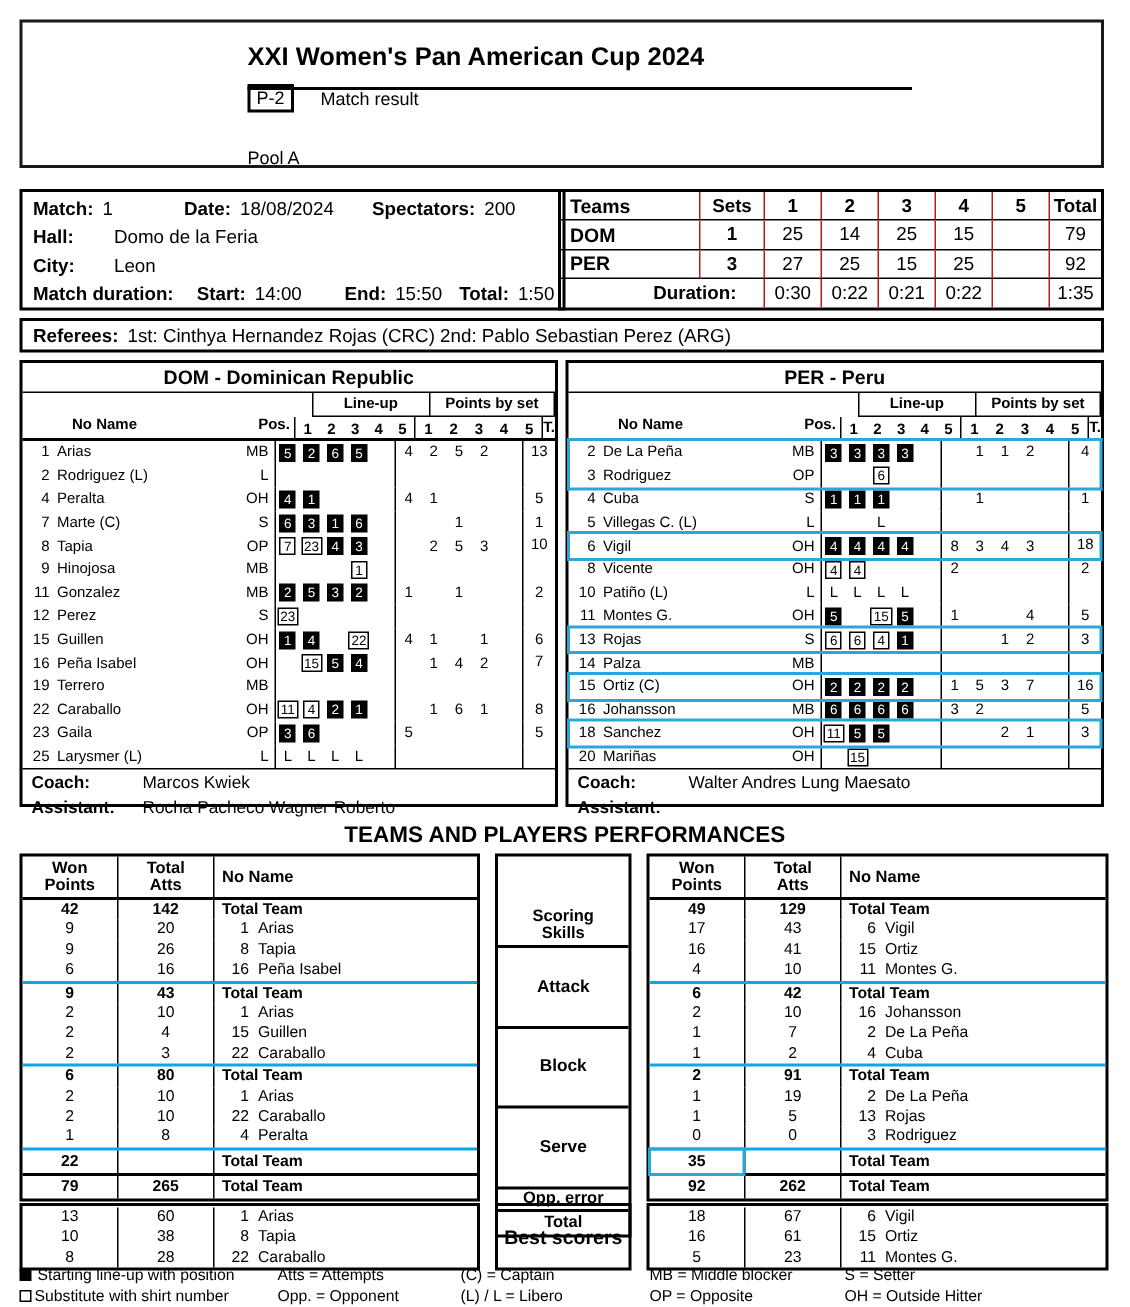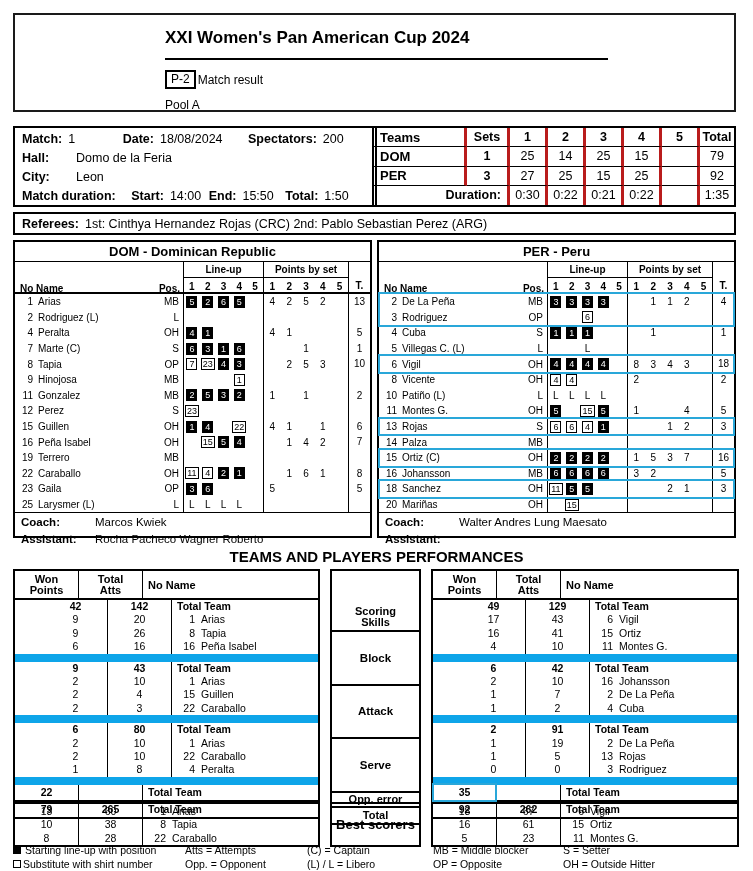--- a/index.html
+++ b/index.html
@@ -6,45 +6,45 @@
   html,body { background:#fff; }
   body {
     width:753px; height:871px; position:relative;
     font-family:"Liberation Sans", sans-serif; color:#000; overflow:hidden;
   }
   .b { font-weight:bold; }
   
   .header-box { position:absolute; left:13px; top:13px; width:723px; height:99px; border:2px solid #1a1a1a; }
   .title { position:absolute; left:150px; top:13px; font-size:17px; font-weight:bold; }
   .title-rule { position:absolute; left:150px; top:43px; width:443px; border-top:2px solid #000; }
-  .form-row { position:absolute; left:150px; top:55px; display:flex; align-items:center; gap:2px; font-size:12px;text-align:right; }
+  .form-row { position:absolute; left:150px; top:41px; display:flex; align-items:center; gap:18px; font-size:12px;text-align:right; }
   .p2 { border:2px solid #000; padding:0 4px; line-height:15px; }
   .pool { position:absolute; left:150px; top:83px; font-size:12px; }
   
   .match-info { position:absolute; left:13px; top:126px; width:364px; height:81px; border:2px solid #000; padding:2px 7px; font-size:12.5px; }
   .mi-row { height:19px; line-height:19px; white-space:nowrap; }
   .mi-row .lbl { font-weight:bold; }
   .mi-row .v { margin-left:6px; margin-right:16px; }
   .mi-row .wlbl { font-weight:bold; display:inline-block; width:48px; }
   
   .sets-table { position:absolute; left:372px; top:126px; width:364px; height:81px; border:2px solid #000; }
   .sets-grid { display:grid; grid-template-columns:93px 43px 38px 38px 38px 38px 38px 1fr; grid-auto-rows:1fr; height:100%; }
-  .sc { display:flex; align-items:center; justify-content:center; font-size:12.5px; border-right:3px solid #b91c1c; border-bottom:1px solid #000; }
+  .sc { display:flex; align-items:center; justify-content:center; font-size:12.5px; border-right:1px solid #b91c1c; border-bottom:1px solid #000; }
   .sc.lc { border-right:none; } .sc.lr { border-bottom:none; }
   .sc.bold { font-weight:bold; }
   .sc.tn { justify-content:flex-start; padding-left:6px; font-weight:bold; font-size:13px; }
-  .sc.dur { grid-column:span 2; justify-content:flex-end; padding-right:6px; font-weight:bold; }
+  .sc.dur { grid-column:span 2; justify-content:flex-end; padding-right:18px; font-weight:bold; }
   
   .referees { position:absolute; left:13px; top:212px; width:723px; height:23px; border:2px solid #000; display:flex; align-items:center; gap:6px; padding-left:7px; font-size:12.5px; }
   
   .roster { position:absolute; top:240px; width:359px; height:298px; border:2px solid #000; }
   .roster.left { left:13px; } .roster.right { left:377px; }
   .r-title { height:20px; line-height:20px; text-align:center; font-weight:bold; font-size:13px; border-bottom:1px solid #000; }
   .r-head { height:32px; border-bottom:2px solid #000; }
-  .rh-row { display:flex; height:16px; align-items:flex-end; font-size:10px; font-weight:bold; }
+  .rh-row { display:flex; height:16px; align-items:flex-start; font-size:10px; font-weight:bold;padding-left:28px; }
   .rh-name { width:140px; padding-left:5px; }
   .rh-pos { width:28px; text-align:right; padding-right:3px; }
   .c-lu { width:80px; height:100%; border-left:1px solid #000; display:flex; align-items:center; }
   .c-pb { width:85px; height:100%; border-left:1px solid #000; display:flex; align-items:center; }
   .c-t { flex:1; height:100%; border-left:1px solid #000; text-align:center; }
   .rh-row .c-t { line-height:16px; }
   .grp { justify-content:center; border-bottom:1px solid #000; }
   .hn { width:16px; text-align:center; } .hn.pt { width:17px; }
   .prow { display:flex; height:15.6px; align-items:center; font-size:10px; position:relative; }
   .prow .c-t { line-height:15.6px; font-size:10px; }
@@ -68,21 +68,21 @@
   .r-coach .lbl { font-weight:bold; width:74px; }
   
   .perf-title { position:absolute; left:0; top:548px; width:753px; text-align:center; font-weight:bold; font-size:15px; }
   .perf { position:absolute; top:569px; border:2px solid #000; background:#fff; }
   #perf-0 { left:13px; width:307px; } #perf-1 { left:431px; width:308px; }
   .pf-head { display:flex; height:29px; border-bottom:2px solid #000; font-size:11px; font-weight:bold; }
   .pf-c1,.pf-c2 { width:64px; height:100%; border-right:1px solid #000; display:flex; align-items:center; justify-content:center; text-align:center; }
   .pf-c3 { flex:1; display:flex; align-items:center; padding-left:5px; }
   .pf-head .pf-c1 span { width:42px; line-height:11px; }
   .pf-head .pf-c2 span { width:34px; line-height:11px; }
-  .pf-group { border-bottom:8px solid #0ea5e9;padding-left:29px; }
+  .pf-group { border-bottom:2px solid #0ea5e9; }
   .pf-row { display:flex; height:13.4px; align-items:center; font-size:10.5px; line-height:13.4px; }
   .pf-row.tall { height:15px; line-height:15px; }
   .pf-row.tt { font-weight:bold; }
   .pf-opp { border-bottom:2px solid #000; }
   .pf-no { width:18px; text-align:right; margin-right:6px; }
   .hl-cell { position:relative; }
   .hl-cell::after { content:""; position:absolute; inset:-2px -1px; border:2.5px solid var(--cy); pointer-events:none; }
   .skills { position:absolute; left:330px; top:569px; width:91px; border:2px solid #000; }
   .sk-head { height:29px; border-bottom:2px solid #000; display:flex; align-items:center; justify-content:center; font-weight:bold; font-size:11px; text-align:center;margin-top:32px; }
   .sk-head span { width:52px; line-height:11px; }
@@ -118,21 +118,21 @@
     <span class="lbl">Spectators:</span><span class="v">200</span>
   </div>
   <div class="mi-row">
     <span class="wlbl">Hall:</span><span class="v">Domo de la Feria</span>
   </div>
   <div class="mi-row">
     <span class="wlbl">City:</span><span class="v">Leon</span>
   </div>
   <div class="mi-row">
     <span class="lbl">Match duration:</span><span class="v" style="margin-right:6px"></span>
-    <span class="lbl">Start:</span><span class="v" style="margin-right:4px">14:00</span>
+    <span class="lbl">Start:</span><span class="v" style="margin-right:25px">14:00</span>
     <span class="lbl">End:</span><span class="v" style="margin-right:8px">15:50</span>
     <span class="lbl">Total:</span><span class="v">1:50</span>
   </div>
 </div>
 
 <div class="sets-table">
   <div class="sets-grid" id="sets-grid">
       <div class="sc bold tn">Teams</div>
       <div class="sc bold">Sets</div>
       <div class="sc bold">1</div>
@@ -1137,22 +1137,22 @@
       <div class="pf-c2">265</div>
       <div class="pf-c3">
         <span>Total Team</span>
       </div>
     </div>
   </div>
 <div class="skills">
   <div class="sk-head">
       <span>Scoring Skills</span>
     </div>
+  <div class="sk-item sk-tall">Attack</div>
   <div class="sk-item sk-tall">Block</div>
-  <div class="sk-item sk-tall">Attack</div>
   <div class="sk-item sk-tall">Serve</div>
   <div class="sk-item sk-short">Opp. error</div>
   <div class="sk-item sk-short last">Total</div>
 </div>
 <div class="perf" id="perf-1">
     <div class="pf-head">
       <div class="pf-c1">
         <span>Won Points</span>
       </div>
       <div class="pf-c2">

